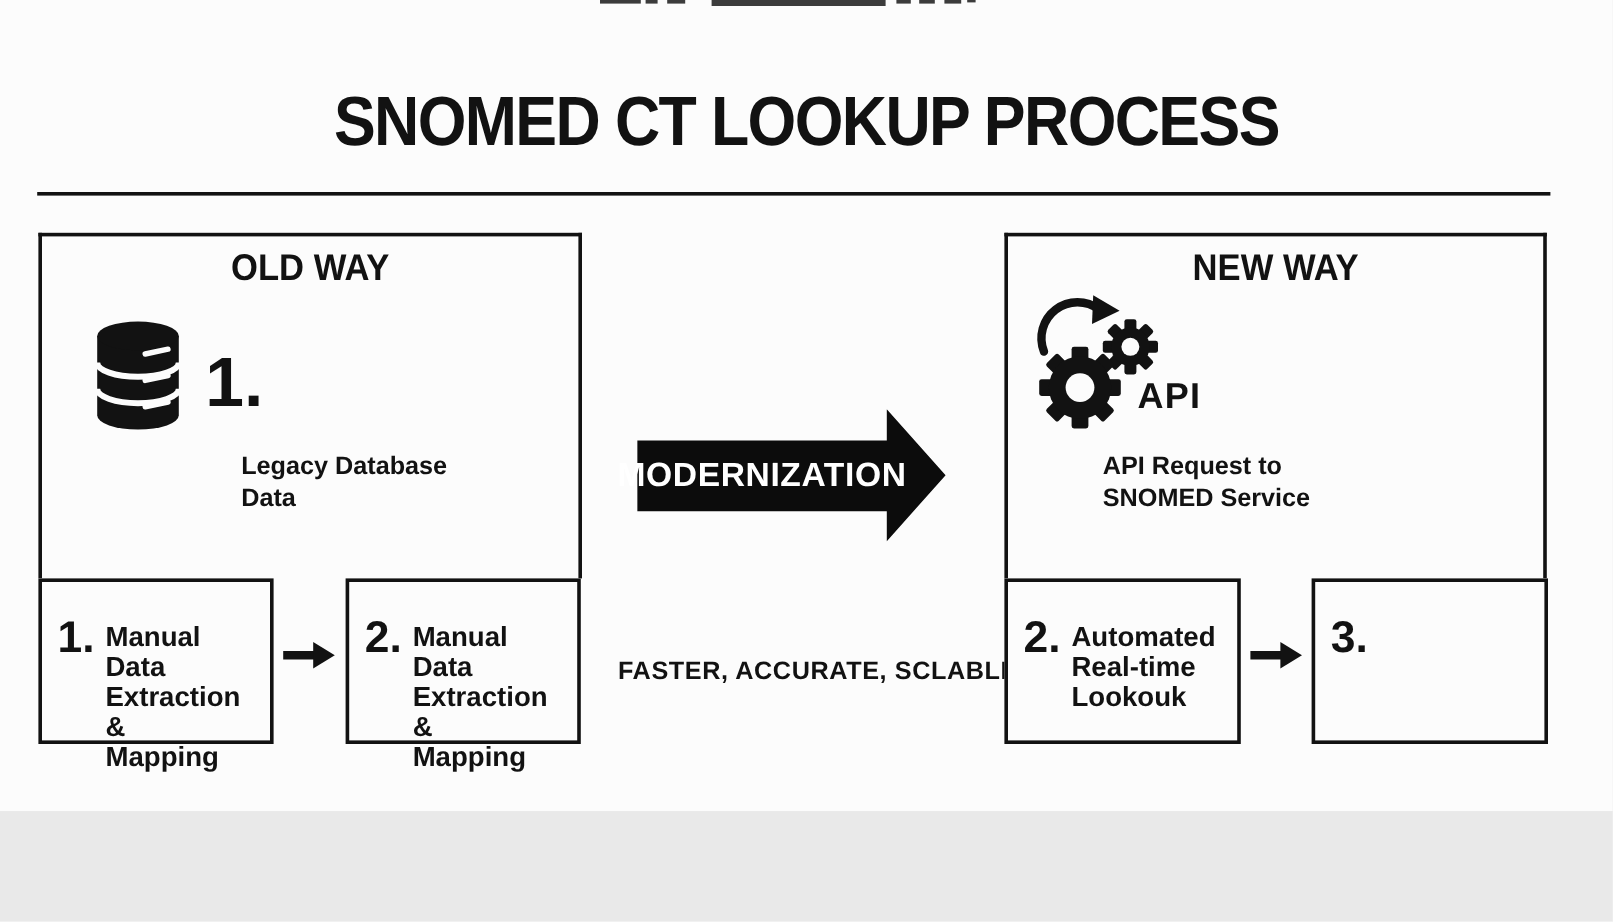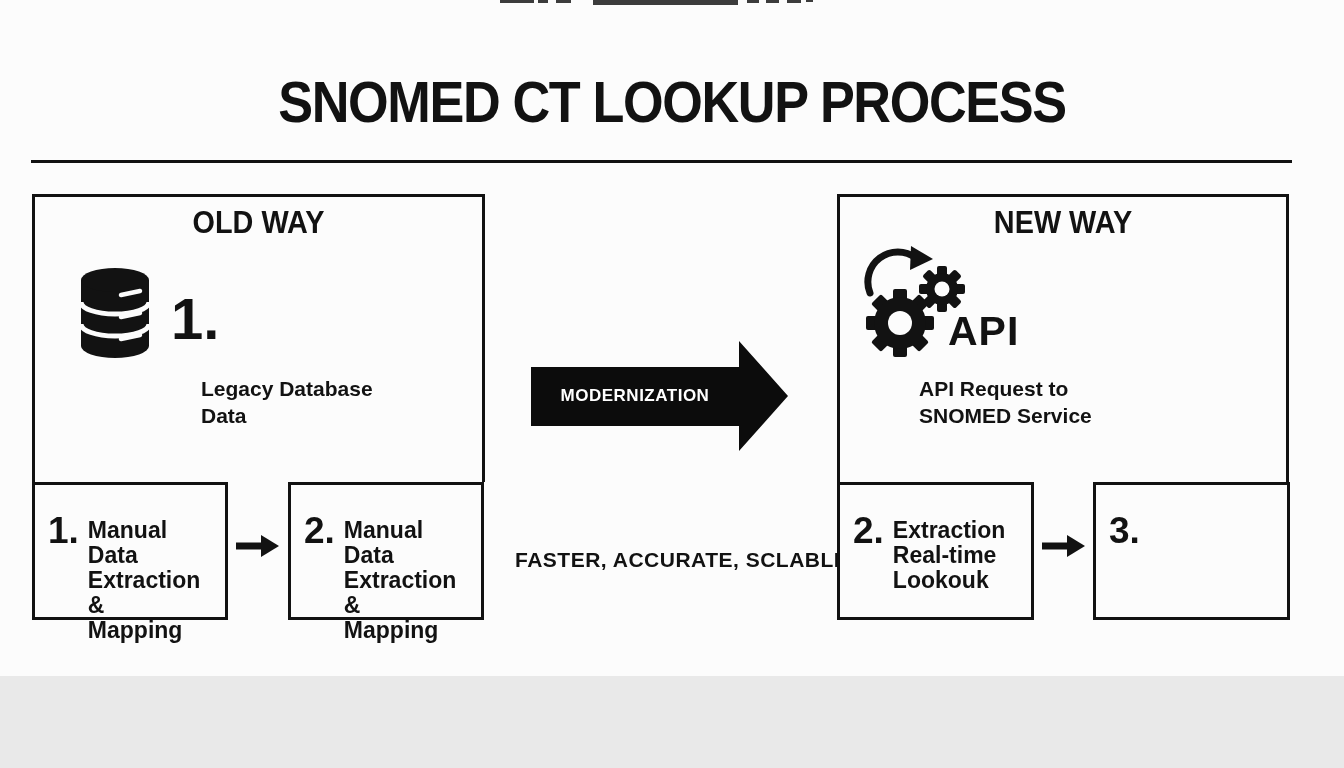--- a/index.html
+++ b/index.html
@@ -46,21 +46,21 @@
     font-size:31px;line-height:36px;white-space:nowrap;
   }
 
   .db-icon{position:absolute;left:44px;top:70px;}
   .big-number{position:absolute;left:136px;top:92px;font-size:58px;line-height:60px;}
   .feature-label{position:absolute;font-size:21px;line-height:27px;}
   .feature-label.old{left:126px;top:178px;margin-left:40px;}
   .feature-label.new{left:79px;top:178px;}
 
   .gears-icon{position:absolute;left:18px;top:44px;}
-  .api-label{position:absolute;left:108px;top:112px;font-size:41px;line-height:44px;letter-spacing:1px;}
+  .api-label{position:absolute;left:108px;top:112px;font-size:30px;line-height:44px;letter-spacing:1px;}
 
   
   .substep{
     position:absolute;top:482px;height:138px;
     border:3px solid var(--ink);box-sizing:border-box;
     display:flex;align-items:flex-start;
     padding:26px 6px 0 13px;gap:9px;
     background:var(--background);
   }
   .substep .num{font-size:37px;line-height:38px;margin-top:1px;}
@@ -71,21 +71,21 @@
   .sub-new-2{left:1093px;width:197px;}
 
   .gap-arrow{position:absolute;top:533px;width:46px;height:26px;}
   .gap-arrow.left{left:234px;}
   .gap-arrow.right{left:1040px;}
 
   .mod-arrow-svg{position:absolute;left:531px;top:341px;width:258px;height:112px;}
   .mod-arrow-label{
     position:absolute;left:531px;top:380px;width:208px;height:32px;
     display:flex;align-items:center;justify-content:center;
-    color:var(--arrow_text);font-size:17px;letter-spacing:.5px;white-space:nowrap;
+    color:var(--arrow_text);font-size:28px;letter-spacing:.5px;white-space:nowrap;
   }
   .caption{
     position:absolute;left:515px;top:547px;width:290px;
     text-align:center;font-size:21px;line-height:26px;letter-spacing:.5px;white-space:nowrap;
   }
 
   .edge-frag{position:absolute;background:#1a1a1a;opacity:.85;}
 </style>
 </head>
 <body>
@@ -200,21 +200,21 @@
 
     <div class="feature-label new">
       <div>API Request to</div>
       <div>SNOMED Service</div>
     </div>
   </div>
 
   <div class="substep sub-new-1">
     <div class="num">2.</div>
     <div class="lines">
-      <div>Extraction</div>
+      <div>Automated</div>
       <div>Real-time</div>
       <div>Lookouk</div>
     </div>
   </div>
 
   <svg class="gap-arrow right" viewBox="0 0 46 26">
     <line x1="2" y1="13" x2="30" y2="13" stroke="var(--ink)" stroke-width="7"></line>
     <polygon points="27,2 45,13 27,24" fill="var(--ink)"></polygon>
   </svg>
 

